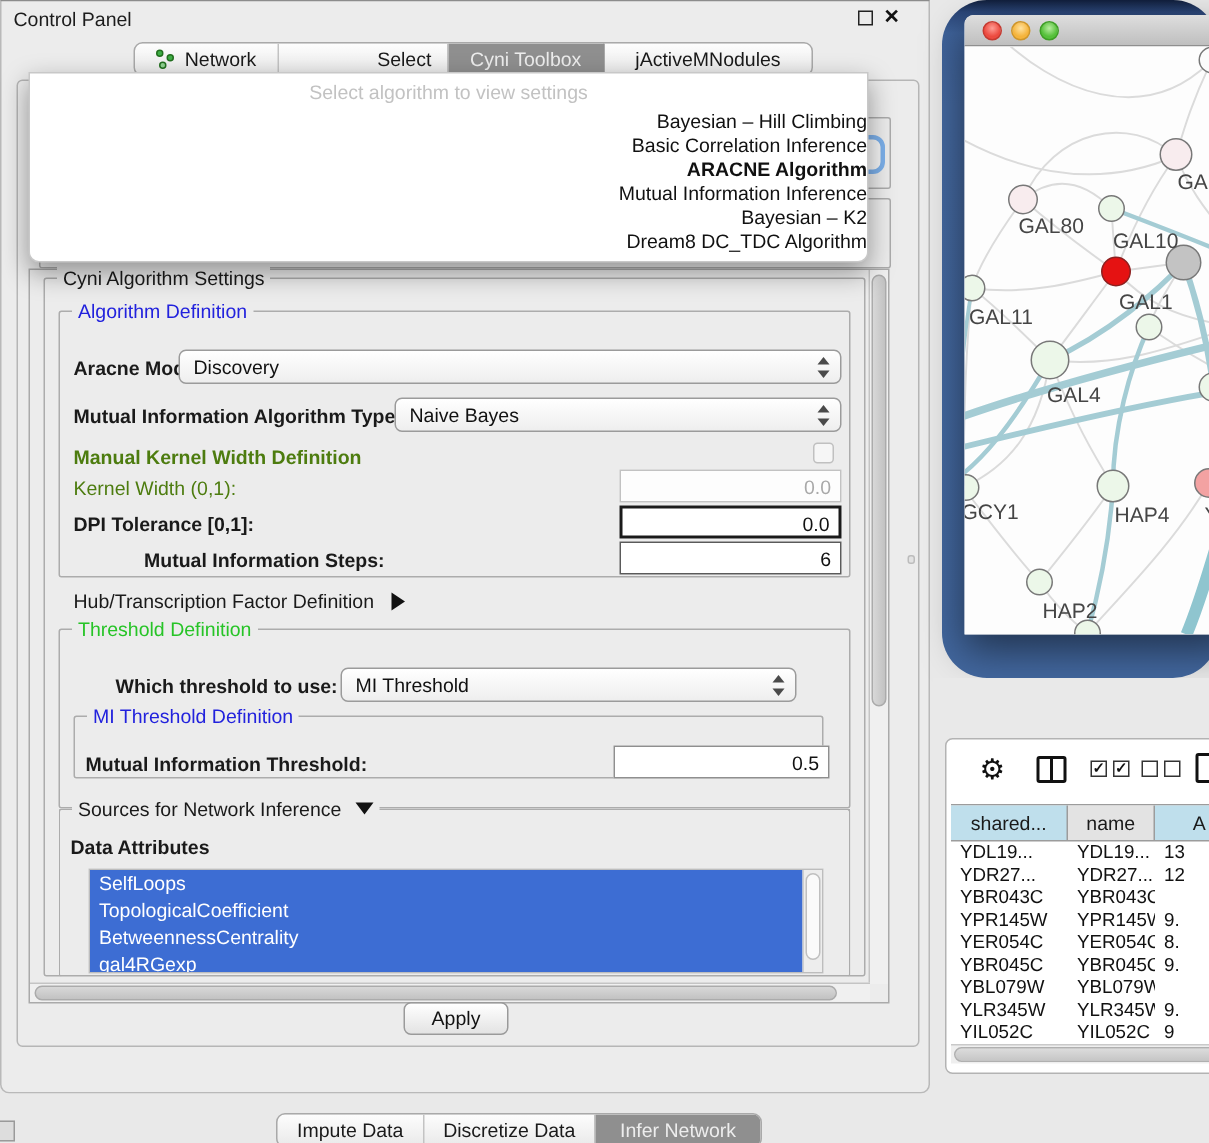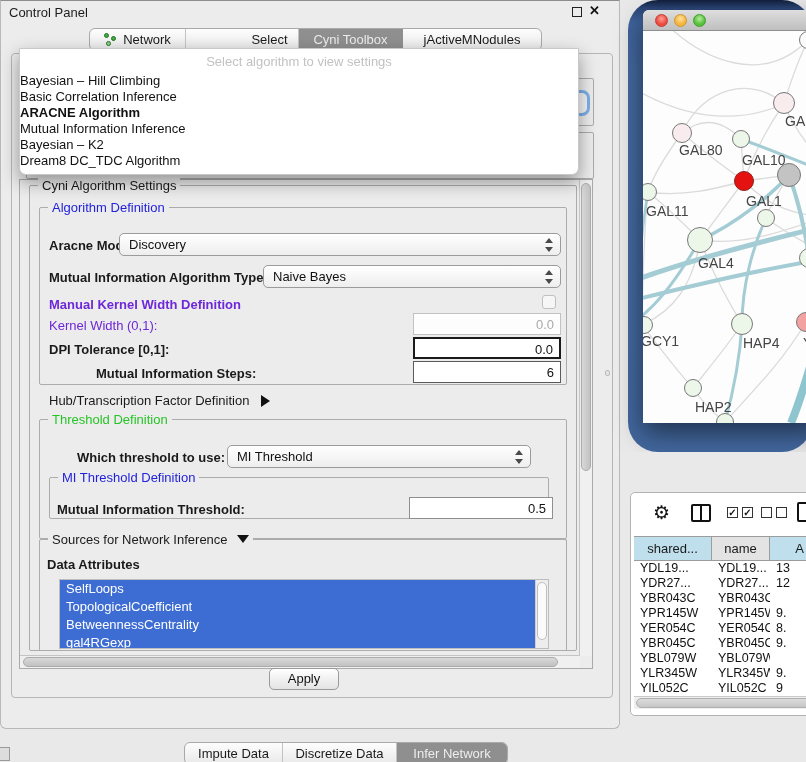--- a/index.html
+++ b/index.html
@@ -34,40 +34,40 @@
 
   
   .frag-box { position:absolute; border:1px solid #ababab; border-radius:2px; background:#ececec; }
   .frag-combo { position:absolute; border:1px solid #a5a5a5; border-radius:7px; background:linear-gradient(#ffffff,#efefef); }
   .frag-focus { position:absolute; border:3px solid #7cb0ea; border-radius:8px; background:#f4f4f4; }
 
   
   .dropdown { position:absolute; left:18px; top:47px; width:560px; height:127px; background:#ffffff;
     border:1px solid #c8c8c8; border-radius:0 0 7px 7px; box-shadow:0 7px 18px rgba(0,0,0,.38); z-index:40; }
   .dd-hint { text-align:center; color:#c2c2c2; font-size:13px; padding-top:5px; height:24px; }
-  .dd-item { font-size:13px; color:#111; height:16px; line-height:16px; padding-left:0; white-space:nowrap; }
+  .dd-item { font-size:13px; color:#111; height:16px; line-height:16px; padding-left:0; white-space:nowrap;text-align:right; }
   .dd-item.bold { font-weight:bold; }
 
   
   .scrollpane { position:absolute; left:18px; top:178px; width:574px; height:490px;
     border:1px solid #aaaaaa; background:#ececec; }
   .vscroll { position:absolute; right:0; top:0; width:13px; height:476px; background:#f0f0f0; border-left:1px solid #c4c4c4; }
   .vscroll .thumb { position:absolute; left:1px; top:3px; width:10px; height:288px; border-radius:5px;
     background:linear-gradient(90deg,#d8d8d8,#c2c2c2); border:1px solid #ababab; }
   .hscroll { position:absolute; left:0; bottom:0; width:560px; height:13px; background:#f0f0f0; border-top:1px solid #c4c4c4; }
   .hscroll .thumb { position:absolute; left:3px; top:1px; height:10px; width:535px; border-radius:5px;
     background:linear-gradient(#d8d8d8,#c2c2c2); border:1px solid #ababab; }
 
   .group { position:absolute; border:1px solid #acacac; border-radius:2px; }
   .group-title { position:absolute; top:-8px; left:8px; background:#ececec; padding:0 4px; font-size:13px; }
   .t-black { color:#1a1a1a; } .t-blue { color:#2222dd; } .t-green { color:#27c427; }
 
   .lbl { position:absolute; font-size:13px; color:#1a1a1a; white-space:nowrap; }
   .b { font-weight:bold; }
-  .dis { color:#6d28d9; }
+  .dis { color:#4d7c0f; }
 
   .combo { position:absolute; height:23px; border:1px solid #9b9b9b; border-radius:5px;
     background:linear-gradient(#ffffff,#eeeeee); font-size:13px; color:#111; line-height:21px; padding-left:9px; }
   .spin { position:absolute; right:7px; top:4px; width:9px; height:14px; }
   .spin:before, .spin:after { content:""; position:absolute; left:1px; border-left:4px solid transparent; border-right:4px solid transparent; }
   .spin:before { top:0; border-bottom:5px solid #4a4a4a; }
   .spin:after { bottom:0; border-top:5px solid #4a4a4a; }
 
   .field { position:absolute; height:22px; background:#ffffff; font-size:13px; color:#111;
     text-align:right; padding:3px 6px 0 0; }

